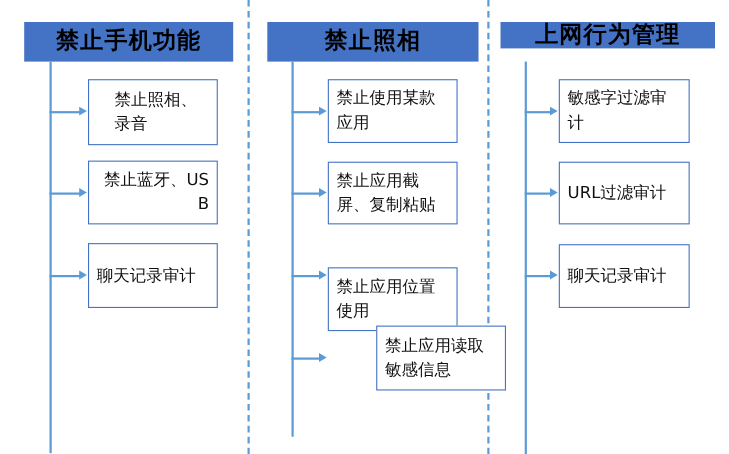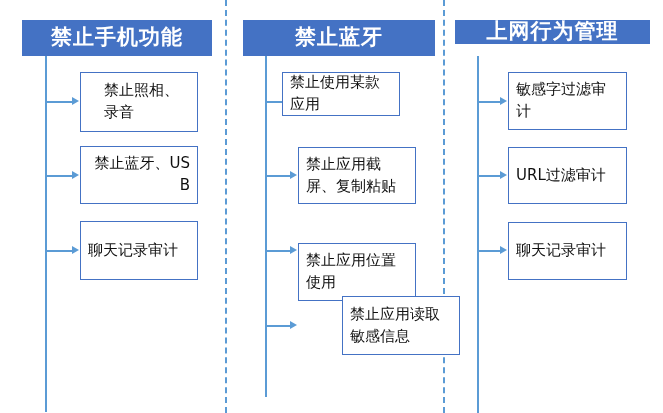--- a/index.html
+++ b/index.html
@@ -26,21 +26,21 @@
     width: 0;
     height: 413px;
     border-left: 2px dashed #5B9BD5;
   }
 
   
   .col-header {
     position: absolute;
     box-sizing: border-box;
     background: #4472C4;
-    color: #ffffff;
+    color: #000000;
     font-weight: bold;
     font-size: 21px;
     letter-spacing: 1px;
     display: flex;
     align-items: center;
     justify-content: center;
     text-align: center;
     line-height: 1.1;
   }
 
@@ -109,28 +109,28 @@
     <span class="item-label">禁止蓝牙、USB</span>
   </div>
 
   <div class="connector" style="left:45px; top:250px; width:28px;"></div>
   <div class="arrow-head" style="left:72px; top:246px;"></div>
   <div class="item-box" style="left:80px; top:221px; width:118px; height:59px;">
     <span class="item-label">聊天记录审计</span>
   </div>
 
   <div class="col-header" style="left:243px; top:20px; width:192px; height:36px;">
-    <span>禁止蓝牙</span>
+    <span>禁止照相</span>
   </div>
 
   <div class="trunk" style="left:265px; top:56px; height:341px;"></div>
 
   <div class="connector" style="left:265px; top:101px; width:26px;"></div>
   <div class="arrow-head" style="left:290px; top:97px;"></div>
-  <div class="item-box" style="left:282px; top:72px; width:118px; height:44px;">
+  <div class="item-box" style="left:298px; top:72px; width:118px; height:58px;">
     <span class="item-label">禁止使用某款应用</span>
   </div>
 
   <div class="connector" style="left:265px; top:175px; width:26px;"></div>
   <div class="arrow-head" style="left:290px; top:171px;"></div>
   <div class="item-box" style="left:298px; top:147px; width:118px; height:57px;">
     <span class="item-label">禁止应用截屏、复制粘贴</span>
   </div>
 
   <div class="connector" style="left:265px; top:250px; width:26px;"></div>

